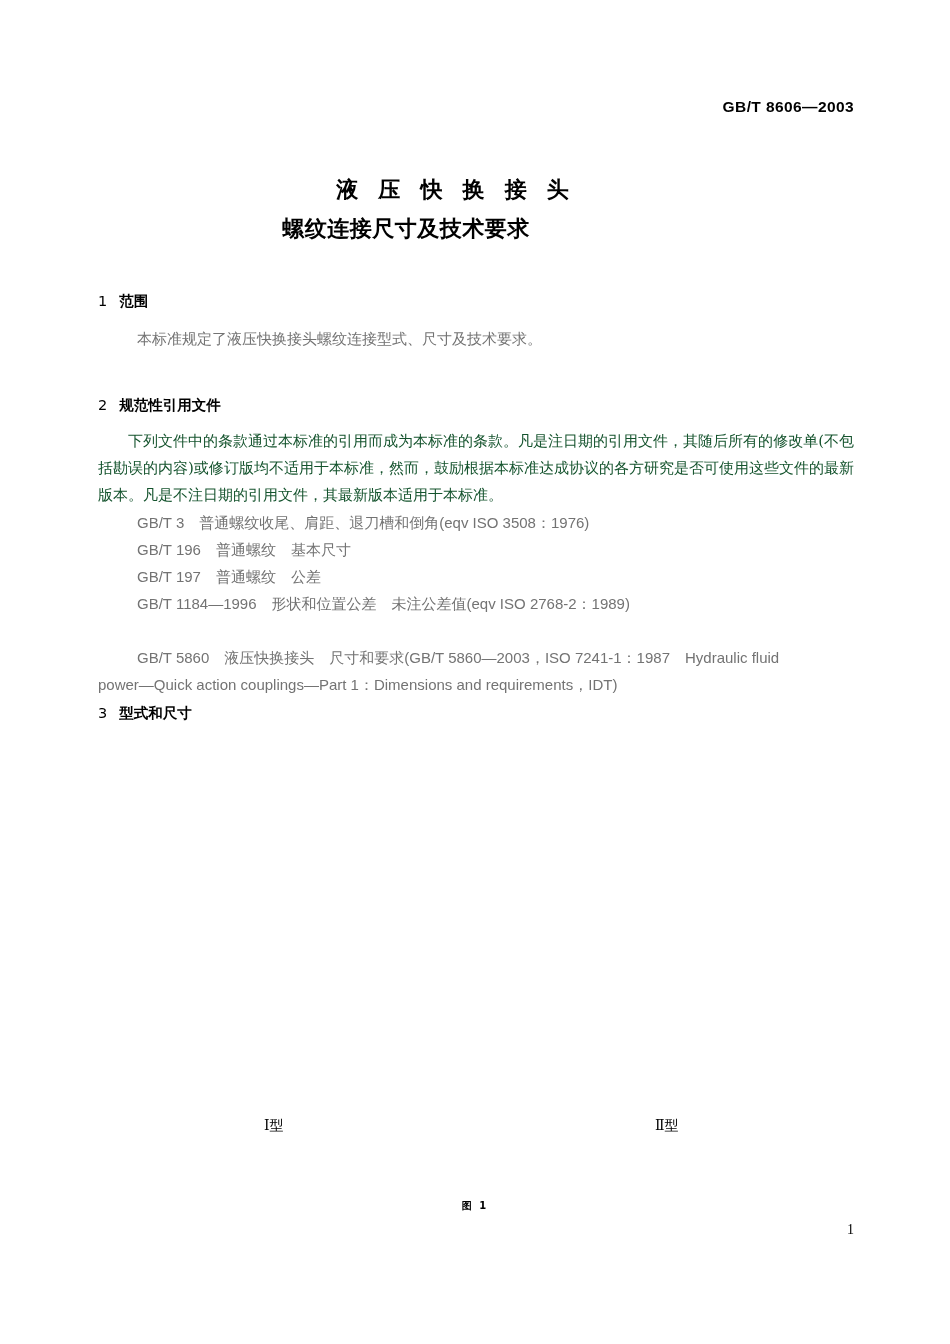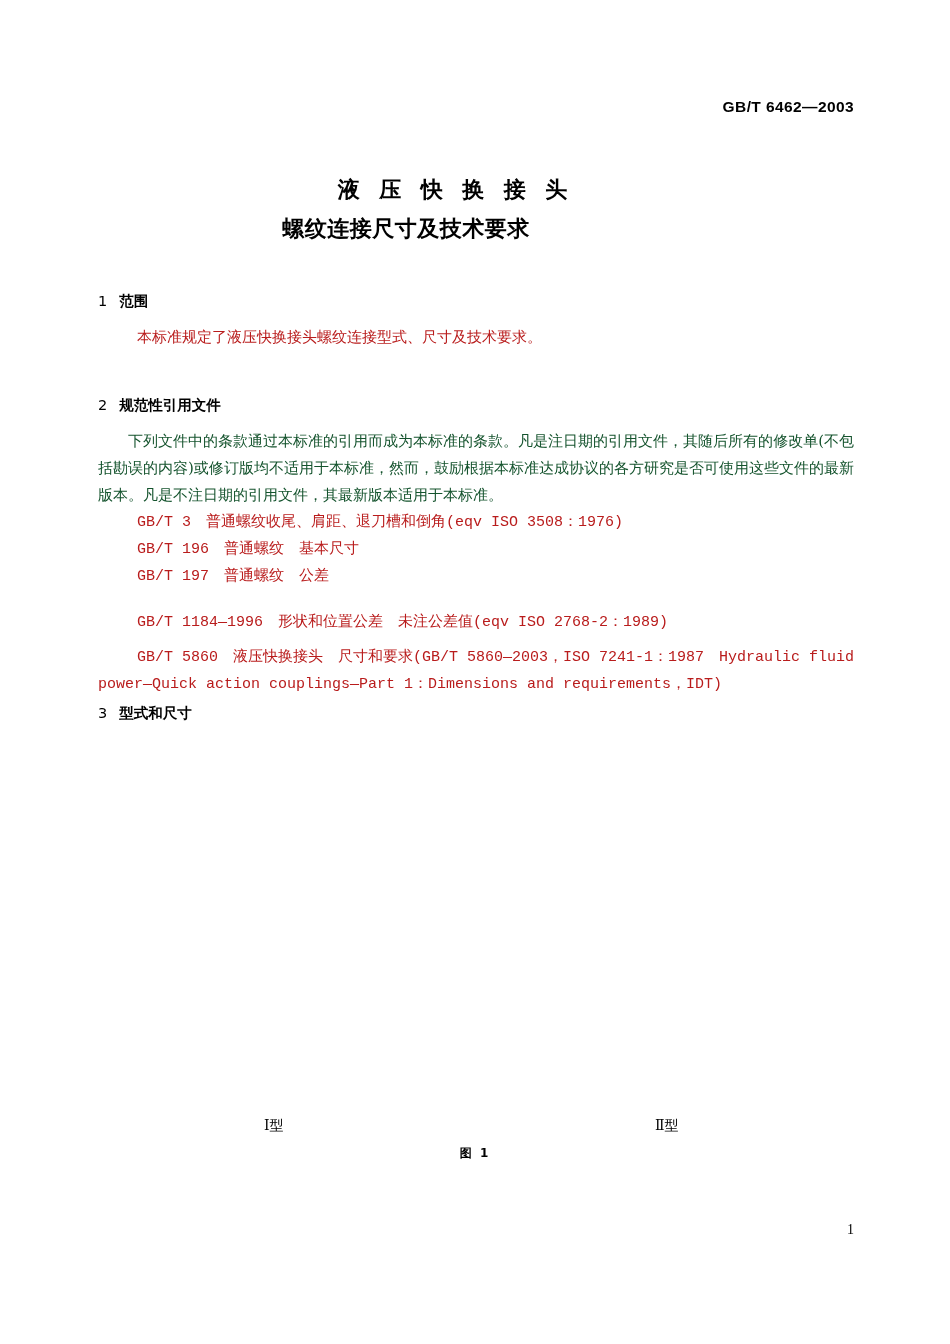--- a/index.html
+++ b/index.html
@@ -34,21 +34,21 @@
     white-space: nowrap;
   }
 
   
   .doc-title-1 {
     position: absolute;
     top: 175px;
     left: 0;
     width: 905px;
     text-align: center;
-    font-family: Liberation Serif, serif;
+    font-family: Liberation Sans, sans-serif;
     font-size: 22px;
     font-weight: bold;
     letter-spacing: 7px;
     text-indent: 7px;
   }
   .doc-title-2 {
     position: absolute;
     top: 214px;
     left: 0;
     width: 812px;
@@ -67,24 +67,24 @@
     font-size: 14.5px;
     font-weight: bold;
     white-space: nowrap;
   }
   .sec-head .num { margin-right: 12px; font-weight: normal; }
   .sec-head .txt { font-weight: bold; }
 
   
   .btext {
     position: absolute;
-    font-family: Liberation Mono, monospace;
+    font-family: Liberation Sans, sans-serif;
     font-size: 15px;
     line-height: 25px;
-    color: #b91c1c;
+    color: #737373;
     white-space: nowrap;
   }
   .btext-wrap {
     position: absolute;
     font-family: "DejaVu Serif", "Liberation Serif", serif;
     font-size: 15px;
     line-height: 27px;
     color: #14532d;
     text-align: justify;
   }
@@ -93,26 +93,26 @@
   
   .figure-area {
     position: absolute;
     left: 0;
     top: 795px;
     width: 950px;
     height: 420px;
   }
   .fig-caption {
     position: absolute;
-    top: 1145px;
+    top: 1199px;
     left: 0;
     width: 950px;
     text-align: center;
     font-family: "DejaVu Sans", "Liberation Sans", sans-serif;
-    font-size: 12px;
+    font-size: 10px;
     font-weight: bold;
     letter-spacing: 2px;
   }
   .type-label {
     position: absolute;
     font-family: "DejaVu Serif", "Liberation Serif", serif;
     font-size: 14px;
     white-space: nowrap;
   }
   .type-label.t1 { top: 1117px; left: 264px; }
@@ -126,39 +126,39 @@
     font-size: 14px;
   }
   svg { display: block; }
   text { font-family: "Liberation Serif", "DejaVu Serif", serif; }
 </style>
 </head>
 <body>
 
 <div class="page">
 
-  <div class="header-std">GB/T 6462—2003</div>
+  <div class="header-std">GB/T 8606—2003</div>
 
   <div class="doc-title-1">液 压 快 换 接 头</div>
   <div class="doc-title-2">螺纹连接尺寸及技术要求</div>
 
   <div class="sec-head" style="top:292px;">
     <span class="num">1</span><span class="txt">范围</span>
   </div>
   <div class="btext" style="top:326px; left:137px;">本标准规定了液压快换接头螺纹连接型式、尺寸及技术要求。</div>
 
   <div class="sec-head" style="top:396px;">
     <span class="num">2</span><span class="txt">规范性引用文件</span>
   </div>
   <div class="btext-wrap indent2" style="top:428px; left:98px; width:756px; line-height:27px;">下列文件中的条款通过本标准的引用而成为本标准的条款。凡是注日期的引用文件，其随后所有的修改单(不包括勘误的内容)或修订版均不适用于本标准，然而，鼓励根据本标准达成协议的各方研究是否可使用这些文件的最新版本。凡是不注日期的引用文件，其最新版本适用于本标准。</div>
 
   <div class="btext" style="top:510px; left:137px;">GB/T 3　普通螺纹收尾、肩距、退刀槽和倒角(eqv ISO 3508：1976)</div>
   <div class="btext" style="top:537px; left:137px;">GB/T 196　普通螺纹　基本尺寸</div>
   <div class="btext" style="top:564px; left:137px;">GB/T 197　普通螺纹　公差</div>
-  <div class="btext" style="top:591px; left:137px;margin-top:19px;">GB/T 1184—1996　形状和位置公差　未注公差值(eqv ISO 2768-2：1989)</div>
+  <div class="btext" style="top:591px; left:137px;">GB/T 1184—1996　形状和位置公差　未注公差值(eqv ISO 2768-2：1989)</div>
   <div class="btext" style="top:645px; left:137px;">GB/T 5860　液压快换接头　尺寸和要求(GB/T 5860—2003，ISO 7241-1：1987　Hydraulic fluid</div>
   <div class="btext" style="top:672px; left:98px;">power—Quick action couplings—Part 1：Dimensions and requirements，IDT)</div>
 
   <div class="sec-head" style="top:704px;">
     <span class="num">3</span><span class="txt">型式和尺寸</span>
   </div>
 
   <div class="figure-area">
     <svg width="950" height="420" viewBox="0 0 950 420">
       <defs>

